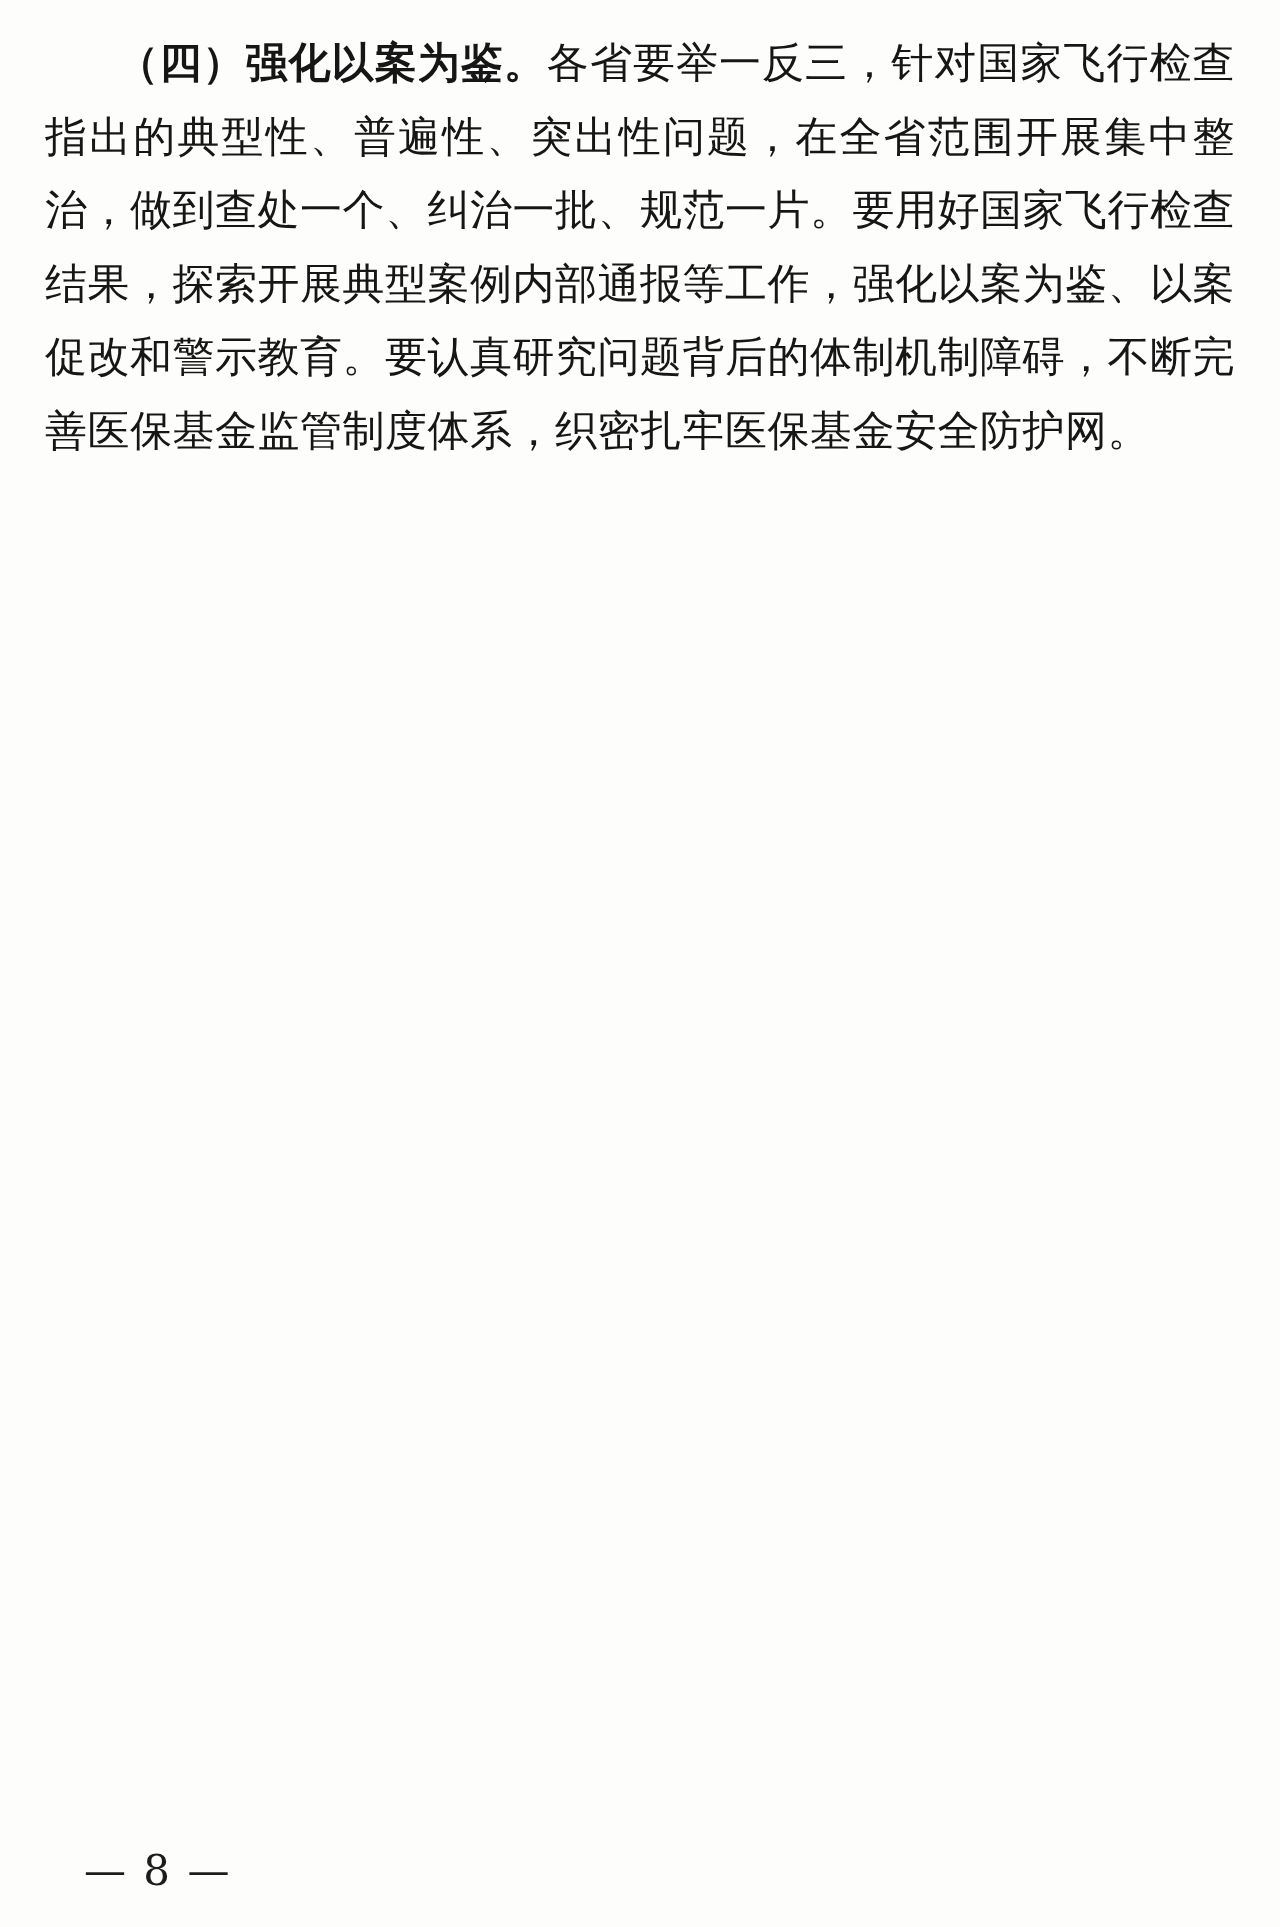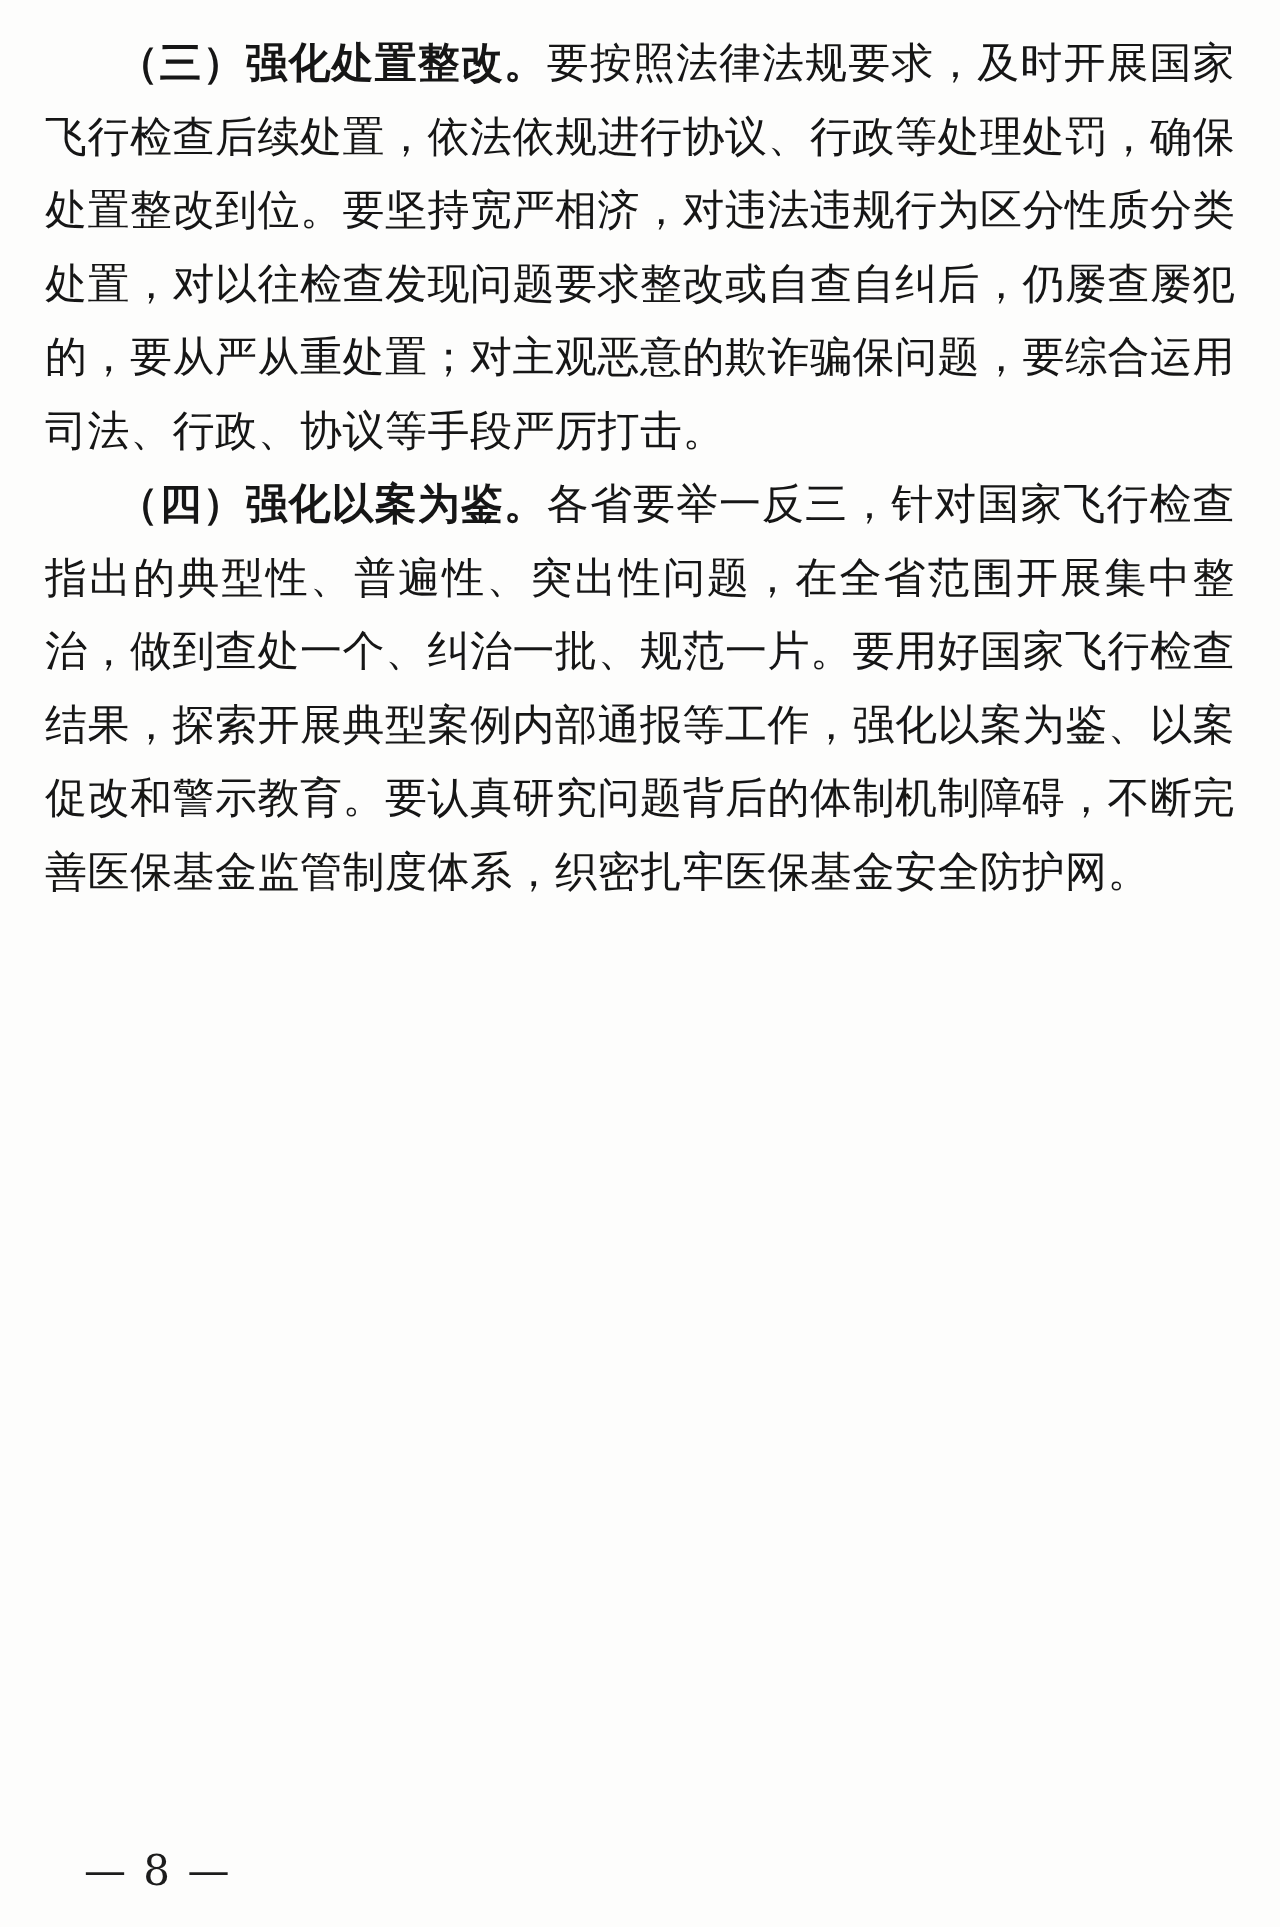--- a/index.html
+++ b/index.html
@@ -50,21 +50,20 @@
   }
 </style>
 </head>
 <body>
 
 <div class="page">
 
   <main class="content">
 
 
-    <p class="para"><span class="heading">（三）强化处置整改。</span><span>要按照法律法规要求，及时开展国家飞行检查后续处置，依法依规进行协议、行政等处理处罚，确保处置整改到位。要坚持宽严相济，对违法违规行为区分性质分类处置，对以往检查发现问题要求整改或自查自纠后，仍屡查屡犯的，要从严从重处置；对主观恶意的欺诈骗保问题，要综合运用司法、行政、协议等手段严厉打击。</span></p>
 
     <p class="para"><span class="heading">（四）强化以案为鉴。</span><span>各省要举一反三，针对国家飞行检查指出的典型性、普遍性、突出性问题，在全省范围开展集中整治，做到查处一个、纠治一批、规范一片。要用好国家飞行检查结果，探索开展典型案例内部通报等工作，强化以案为鉴、以案促改和警示教育。要认真研究问题背后的体制机制障碍，不断完善医保基金监管制度体系，织密扎牢医保基金安全防护网。</span></p>
 
   </main>
 
   <footer class="footer">
     <span>— 8 —</span>
   </footer>
 
 </div>

